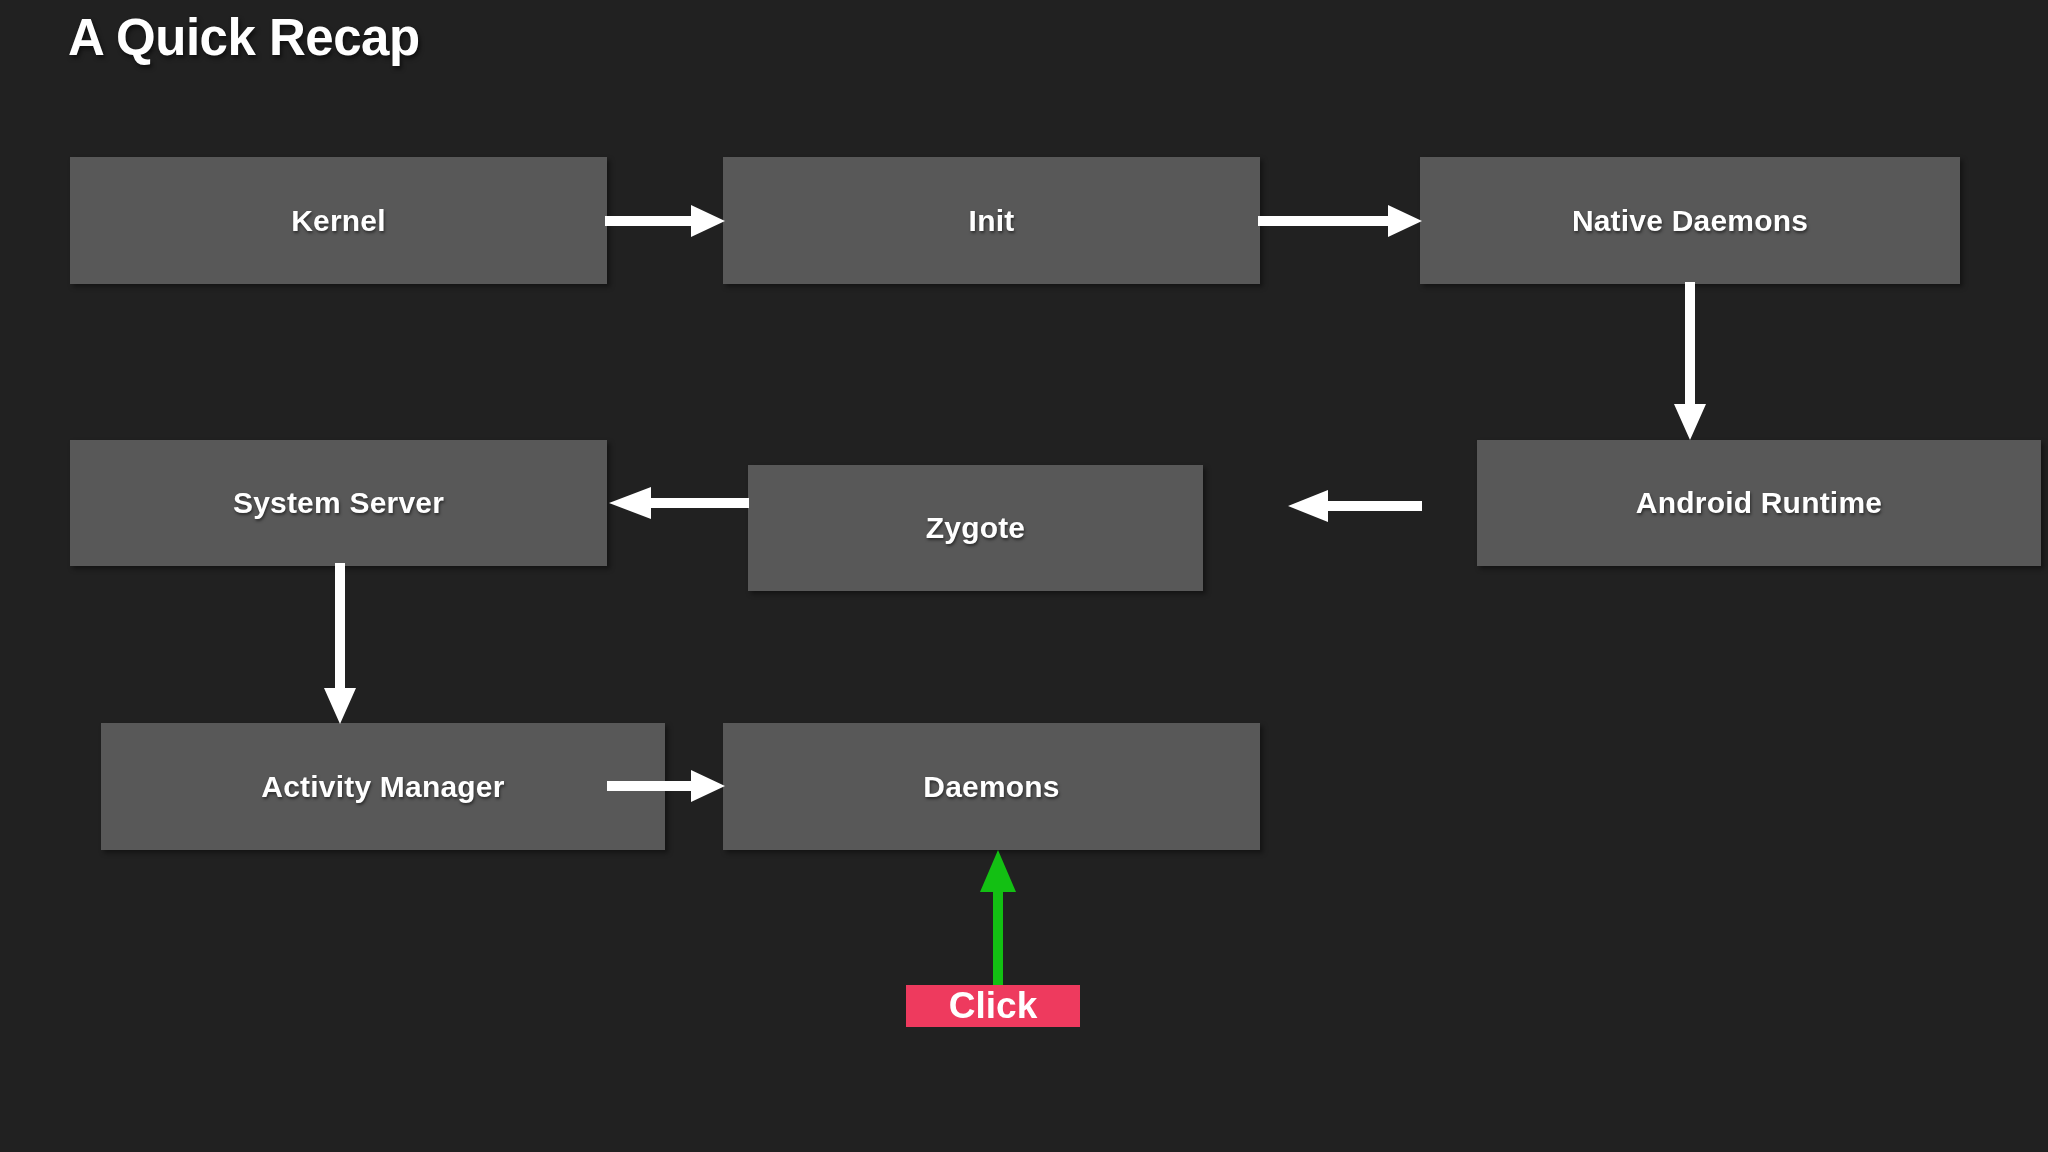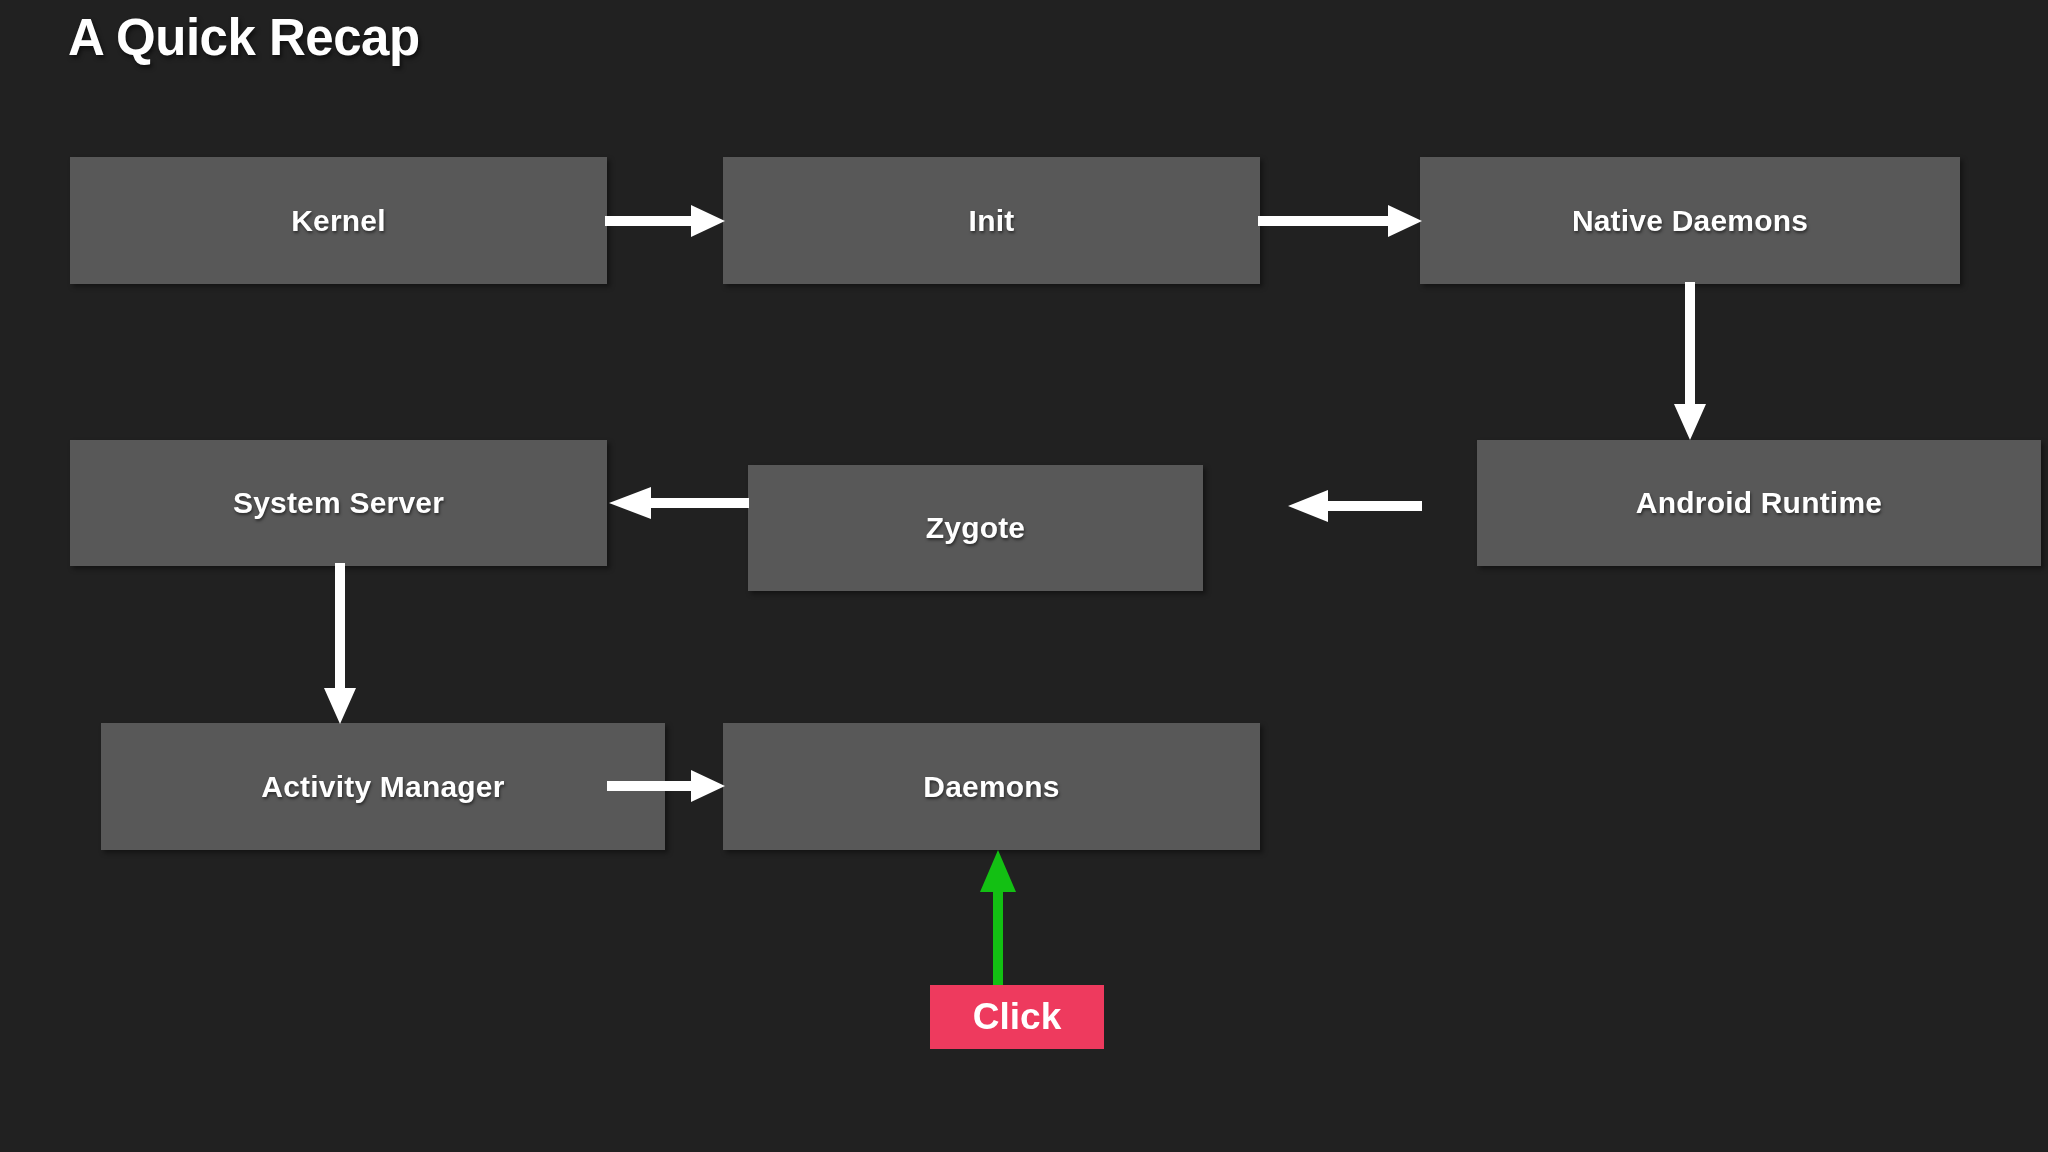--- a/index.html
+++ b/index.html
@@ -149,17 +149,17 @@
       <path d="M0,13 L84,13 L84,2 L118,18 L84,34 L84,23 L0,23 Z" fill="#ffffff"></path>
     </svg>
   </div>
 
   <div class="arrow" style="left:976px; top:848px;">
     <svg width="48" height="152" viewBox="0 0 48 152">
       <path d="M17,152 L17,44 L4,44 L22,2 L40,44 L27,44 L27,152 Z" fill="#13c013"></path>
     </svg>
   </div>
 
-  <div id="click-callout" style="left:930px; top:985px; width:174px; height:64px;">
+  <div id="click-callout" style="left:906px; top:985px; width:174px; height:42px;">
     <span>Click</span>
   </div>
 
 </div>
 
 </body></html>

